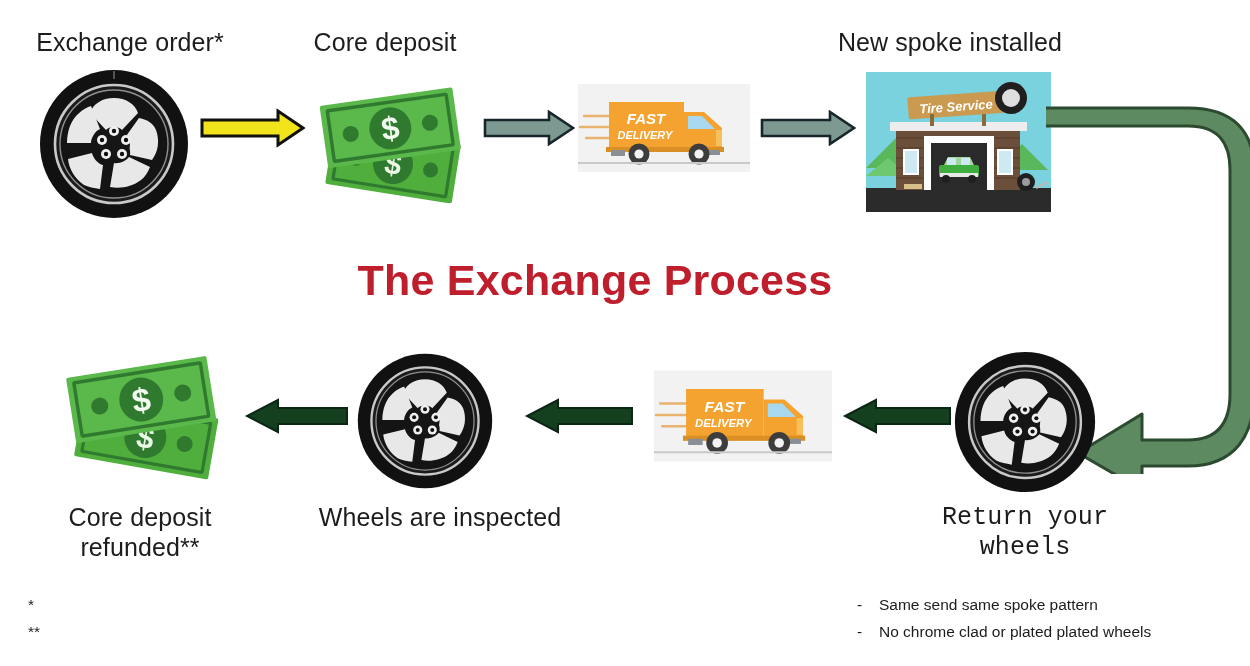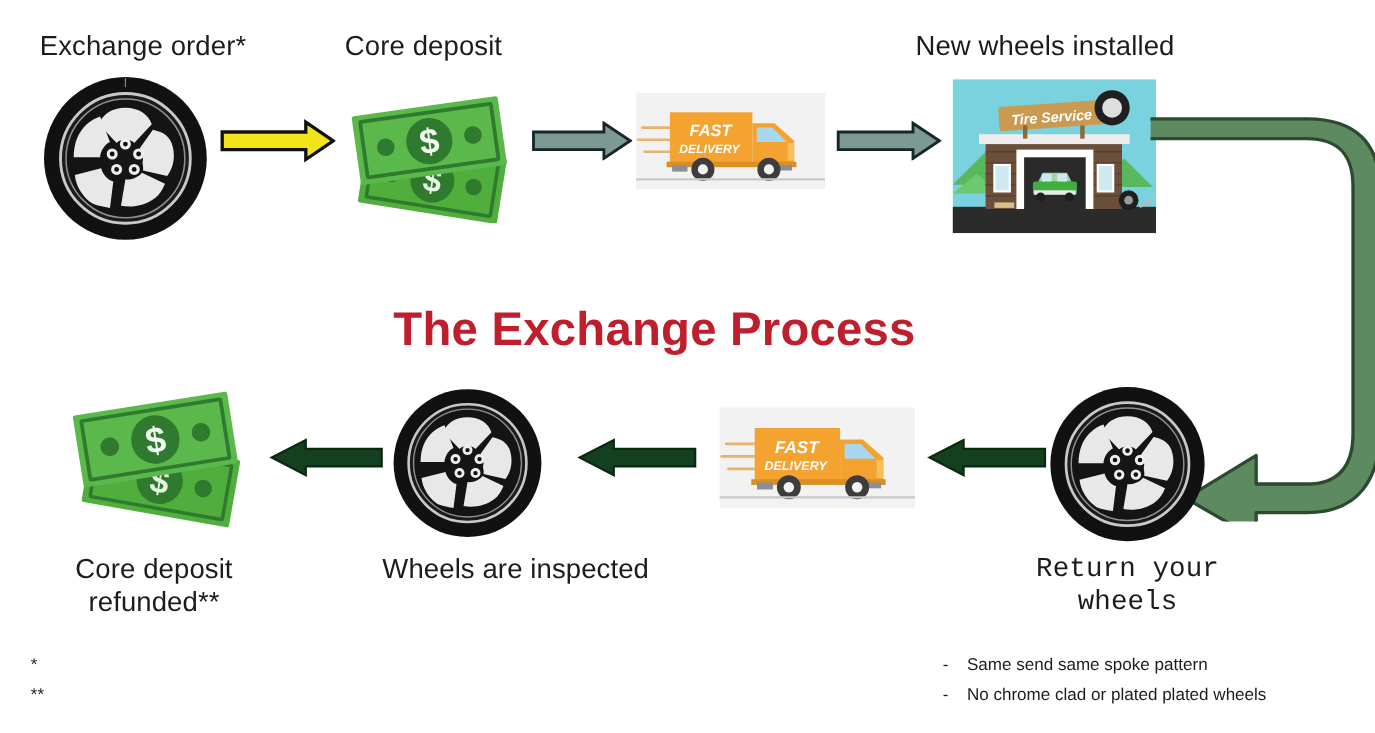--- a/index.html
+++ b/index.html
@@ -30,21 +30,20 @@
     letter-spacing: 0.1px;
     white-space: pre-line;
   }
   .title {
     font-size: 43px;
     font-weight: 700;
     color: #bf1e2d;
     letter-spacing: 0.2px;
     text-align: center;
     white-space: nowrap;
-    margin-top: 20px;
   }
   .footnote-block {
     font-size: 15.5px;
     color: #1c1c1c;
     line-height: 1.72;
   }
   .fn-row { display: flex; }
   .fn-mark {
     display: inline-block;
     width: 26px;
@@ -66,21 +65,21 @@
 </style>
 </head>
 <body>
 
 <div id="canvas">
 
   <div class="abs step-label" style="left:0px; top:28px; width:260px;">Exchange order*</div>
 
   <div class="abs step-label" style="left:275px; top:28px; width:220px;">Core deposit</div>
 
-  <div class="abs step-label" style="left:800px; top:28px; width:300px;">New wheels installed</div>
+  <div class="abs step-label" style="left:800px; top:28px; width:300px;">New spoke installed</div>
 
   <div class="abs" style="left:38px; top:68px;">
     <svg class="wheel" width="152" height="152" viewBox="0 0 152 152">
 
       <circle cx="76" cy="76" r="74" fill="#111111"></circle>
 
       <g stroke="#ffffff" stroke-width="1.1" opacity="0.5">
         <g>
           <line x1="76" y1="3" x2="76" y2="11"></line>
         </g>
@@ -396,21 +395,21 @@
           <circle cx="68" cy="86" r="2.2" fill="#111"></circle>
         <circle cx="64" cy="72" r="5" fill="#efefef"></circle>
           <circle cx="64" cy="72" r="2.2" fill="#111"></circle>
       </g>
     </svg>
   </div>
 
   <div class="abs step-label" style="left:20px; top:503px; width:240px;">Core deposit
 refunded**</div>
 
-  <div class="abs step-label" style="left:290px; top:503px; width:300px;text-align:right;">Wheels are inspected</div>
+  <div class="abs step-label" style="left:290px; top:503px; width:300px;">Wheels are inspected</div>
 
   <div class="abs step-label" style="left:895px; top:503px; width:260px;font-family:Liberation Mono, monospace;">Return your wheels</div>
 
   <div class="abs footnote-block" style="left:28px; top:592px; width:430px;">
     <div class="fn-row">
       <span class="fn-mark">*</span>
     </div>
     <div class="fn-row">
       <span class="fn-mark">**</span>
     </div>

